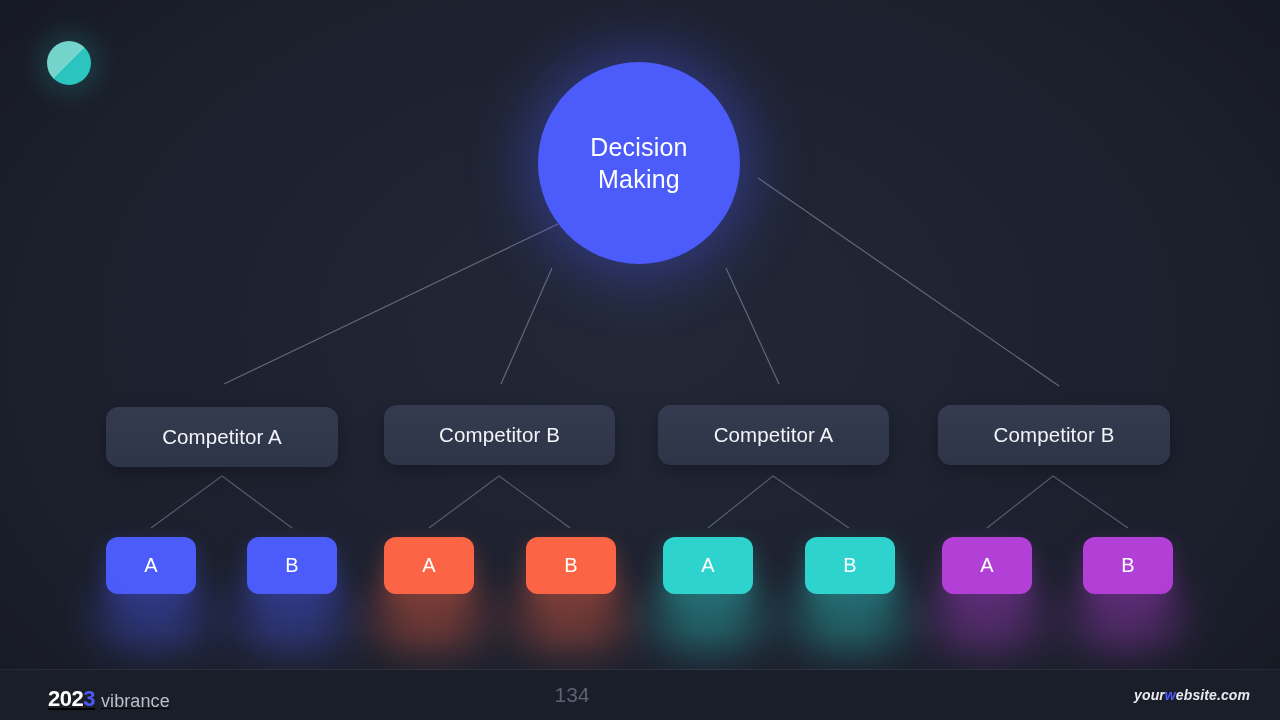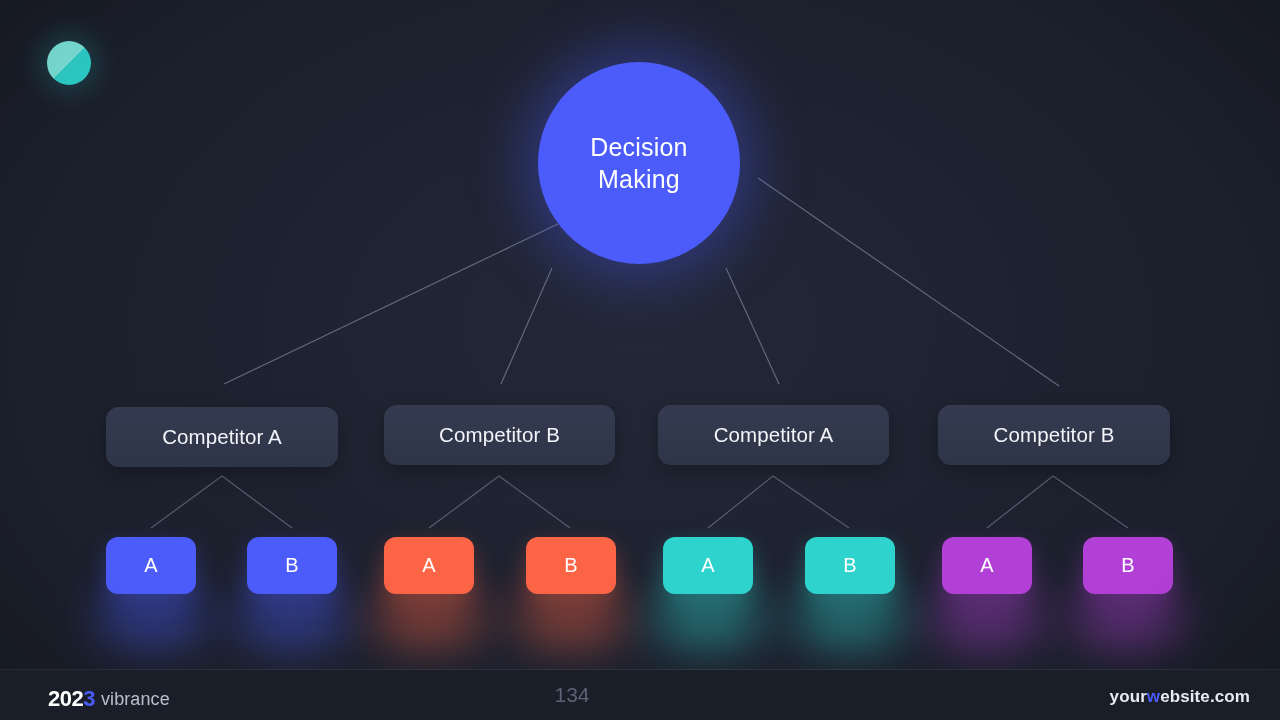--- a/index.html
+++ b/index.html
@@ -78,32 +78,32 @@
   #footer-divider {
     position:absolute; left:0; top:669px; width:1280px; height:1px;
     background:rgba(255,255,255,0.07);
   }
   #footer {
     position:absolute; left:0; top:670px; width:1280px; height:50px;
     background:#1a1e29;
   }
   #brand {
     position:absolute; left:48px; top:686px;
-    display:flex; align-items:center; gap:6px;
+    display:flex; align-items:flex-end; gap:6px;text-decoration:underline;
   }
   #brand-year { font-size:22px; font-weight:700; color:#ffffff; letter-spacing:-.5px; }
   #brand-year .hl { color:#4b5cfa; }
   #brand-name { font-size:18px; font-weight:400; color:#b9bfcd; letter-spacing:.1px; }
   #page-number {
     position:absolute; left:0; top:683px; width:1144px;
     text-align:center; color:#5a6275; font-size:21px; font-weight:400;
   }
   #site-url {
     position:absolute; right:30px; top:687px;
-    font-size:17px; font-weight:700; color:#e8ebf2; letter-spacing:.1px;
+    font-size:14px; font-weight:700; color:#e8ebf2; letter-spacing:.1px;font-style:italic;
   }
   #site-url .hl { color:#4b5cfa; }
 </style>
 </head>
 <body>
 
 <div id="slide">
 
   <div id="logo"></div>
 

